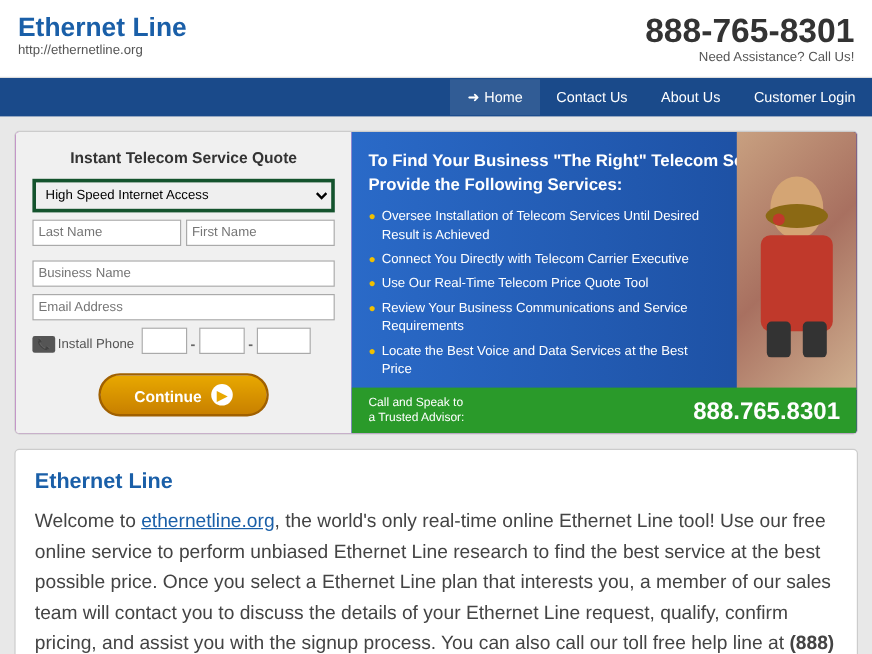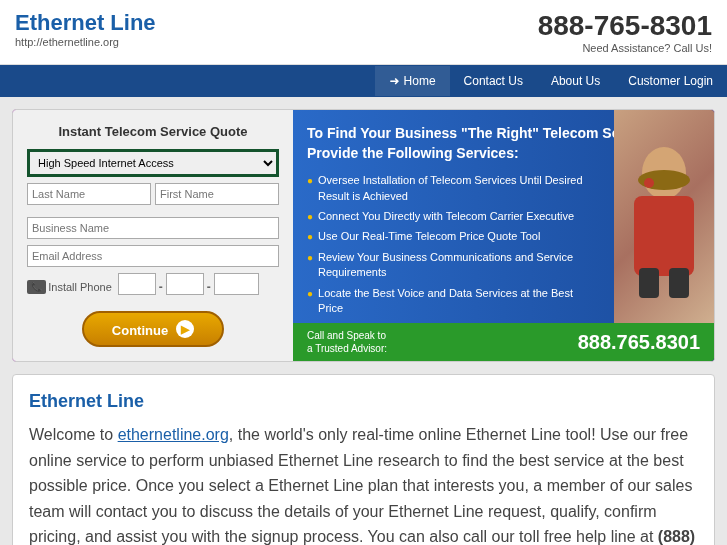--- a/index.html
+++ b/index.html
@@ -37,21 +37,21 @@
     .phone-row .phone-sep { font-size: 12px; font-weight: bold; color: #666; margin: 0 1px; }
     .continue-btn { background: linear-gradient(to bottom, #e8a800, #c88000); border: 2px solid #a06000; border-radius: 20px; color: #fff; font-weight: bold; font-size: 13px; padding: 7px 28px; cursor: pointer; display: flex; align-items: flex-end; gap: 8px; margin: 0 auto; }
     .continue-btn .arrow { background: #fff; color: #e8a800; border-radius: 50%; width: 18px; height: 18px; display: flex; align-items: center; justify-content: center; font-size: 11px; font-weight: bold; }
 
     
     #promo { flex: 1; background: linear-gradient(to right, #2a6ac8, #1a4a9a); padding: 14px; position: relative; overflow: hidden; }
     #promo-title { color: #fff; font-size: 14px; font-weight: bold; margin-bottom: 10px; line-height: 1.4; }
     .promo-list { list-style: none; }
     .promo-list li { color: #fff; font-size: 11px; margin-bottom: 5px; display: flex; gap: 5px; line-height: 1.4; padding-right: 100px; }
     .promo-list li::before { content: '●'; color: #f0c000; font-size: 10px; flex-shrink: 0; margin-top: 1px; }
-    .promo-cta { position: absolute; bottom: 0; left: 0; right: 0; background: #2a9a2a; padding: 6px 14px; display: flex; align-items: center; justify-content: space-between; }
+    .promo-cta { position: absolute; bottom: 0; left: 0; right: 0; background: #2a9a2a; padding: 6px 14px; display: flex; align-items: flex-end; justify-content: space-between; }
     .promo-cta-text { color: #fff; font-size: 10px; line-height: 1.3; }
     .promo-cta-phone { color: #fff; font-size: 20px; font-weight: bold; }
     .agent-img { position: absolute; right: 0; top: 0; width: 100px; height: calc(100% - 36px); background: linear-gradient(135deg, #c8a080 0%, #a87060 50%, #d0b090 100%); display: flex; align-items: center; justify-content: center; overflow: hidden; }
 
     
     #about { background: #fff; border: 1px solid #ccc; border-radius: 4px; padding: 16px; }
     #about h2 { color: #1a5fa8; font-size: 18px; margin-bottom: 10px; }
     #about p { color: #444; font-size: 16px; line-height: 1.6; margin-bottom: 8px; }
     #about p a { color: #1a5fa8; }
     #about .date { color: #555; font-size: 11px; margin-top: 10px; }

